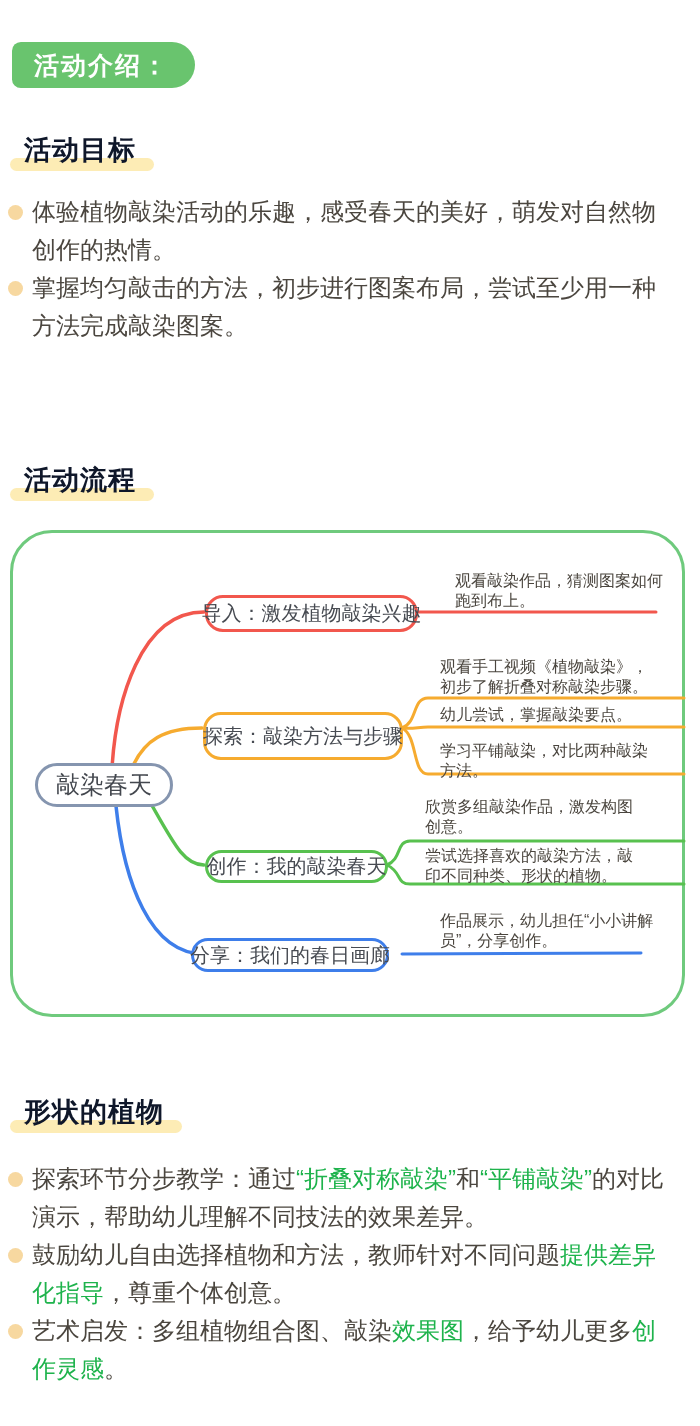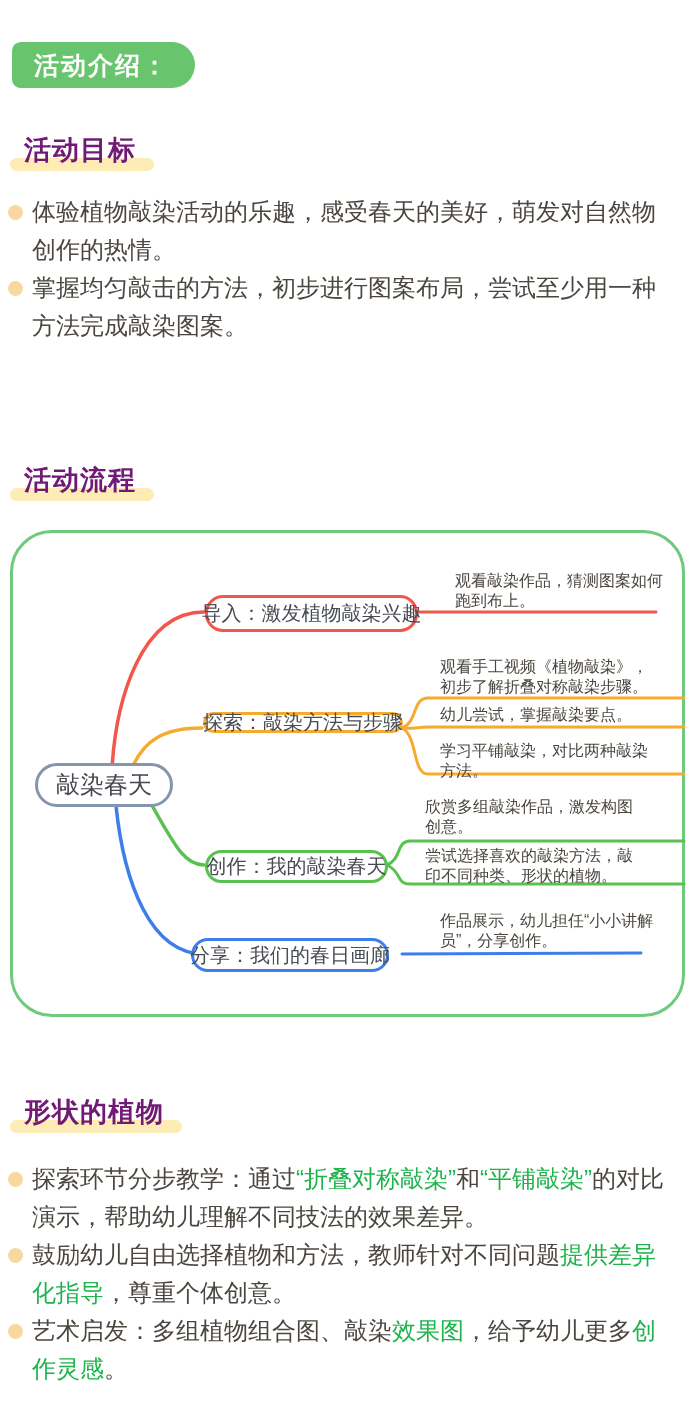--- a/index.html
+++ b/index.html
@@ -5,21 +5,21 @@
   html,body{margin:0;padding:0;background:#ffffff;}
   .page{position:relative;width:700px;height:1426px;background:#ffffff;overflow:hidden;
         font-family:"Liberation Sans","DejaVu Sans",sans-serif;}
 
   
   .badge{position:absolute;left:12px;top:42px;height:46px;line-height:46px;
          background:#69c46e;color:#fff;font-size:25px;font-weight:bold;
          padding:0 26px 0 22px;border-radius:10px 26px 26px 10px;letter-spacing:2px;}
 
   
-  .heading{position:absolute;left:24px;font-size:27px;font-weight:bold;color:#701a75;}
+  .heading{position:absolute;left:24px;font-size:27px;font-weight:bold;color:#0f172a;}
   .heading .bar{position:absolute;left:-14px;right:-18px;bottom:-3px;height:13px;
                 background:#fdecb5;border-radius:7px;}
   .heading .txt{position:relative;z-index:1;letter-spacing:1px;}
 
   
   .bullets{position:absolute;left:0;right:0;margin:0;padding:0;list-style:none;}
   .bullets li{position:relative;padding:0 26px 0 32px;font-size:24px;line-height:38px;
               color:#4b463f;}
   .bullets .dot{position:absolute;left:8px;top:12px;width:15px;height:15px;border-radius:50%;
                 background:#f7d8a0;}
@@ -85,21 +85,21 @@
       <path d="M 390 422 L 629 421" stroke-width="3" stroke-linecap="round" stroke="#3e7eea"></path>
     </svg>
 
     <div class="node root-node">
       <span>敲染春天</span>
     </div>
 
     <div class="node pill" style="left: 192px; top: 62px; width: 213px; height: 37px; border-color: rgb(242, 87, 77);">
       <span>导入：激发植物敲染兴趣</span>
     </div>
-    <div class="node pill" style="left: 190px; top: 179px; width: 200px; height: 21px; border-color: rgb(246, 171, 47);">
+    <div class="node pill" style="left: 190px; top: 179px; width: 200px; height: 48px; border-color: rgb(246, 171, 47);">
       <span>探索：敲染方法与步骤</span>
     </div>
     <div class="node pill" style="left: 192px; top: 317px; width: 183px; height: 33px; border-color: rgb(88, 193, 79);">
       <span>创作：我的敲染春天</span>
     </div>
     <div class="node pill" style="left: 178px; top: 405px; width: 198px; height: 34px; border-color: rgb(62, 126, 234);">
       <span>分享：我们的春日画廊</span>
     </div>
 
     <div class="leaf" style="left:442px;top:38px;width:214px">观看敲染作品，猜测图案如何跑到布上。</div>

